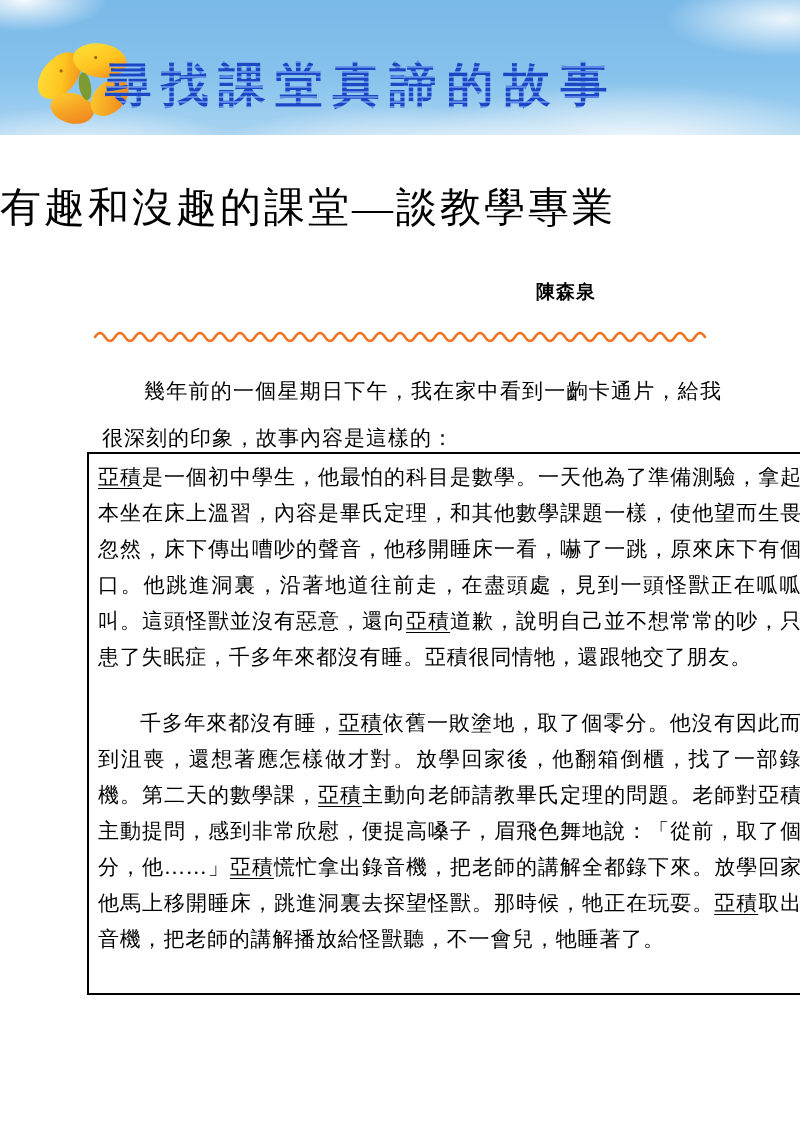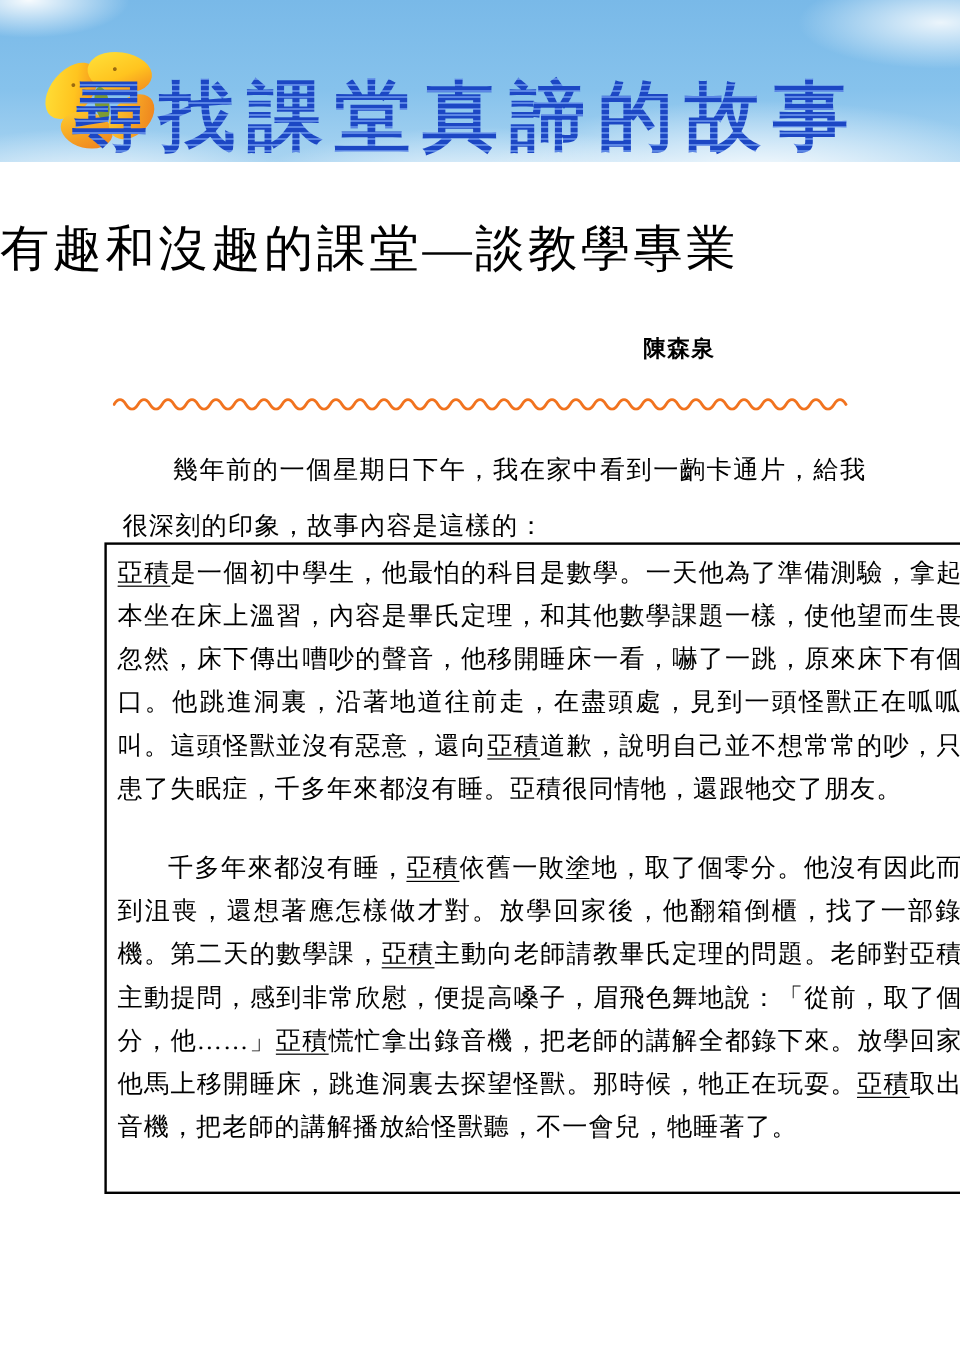--- a/index.html
+++ b/index.html
@@ -31,24 +31,24 @@
     left: 26px; top: 36px;
     width: 120px; height: 100px;
     display: block;
   }
   .banner-title {
     position: absolute;
     left: 0; top: 54px;
     width: 662px;
     padding-left: 60px;
     box-sizing: border-box;
-    text-align: right;
+    text-align: center;
     font-family: "Liberation Sans", "DejaVu Sans", sans-serif;
     font-weight: bold;
-    font-size: 63px;
+    font-size: 47px;
     letter-spacing: 10px;
     white-space: nowrap;
   }
   .banner-title span { color: #2a57d8; }
   @supports ((-webkit-background-clip: text) or (background-clip: text)) {
     .banner-title span {
       background: repeating-linear-gradient(180deg,
         #1c47c4 0px, #1c47c4 3px,
         #5b86e5 3px, #5b86e5 5px);
       -webkit-background-clip: text;

